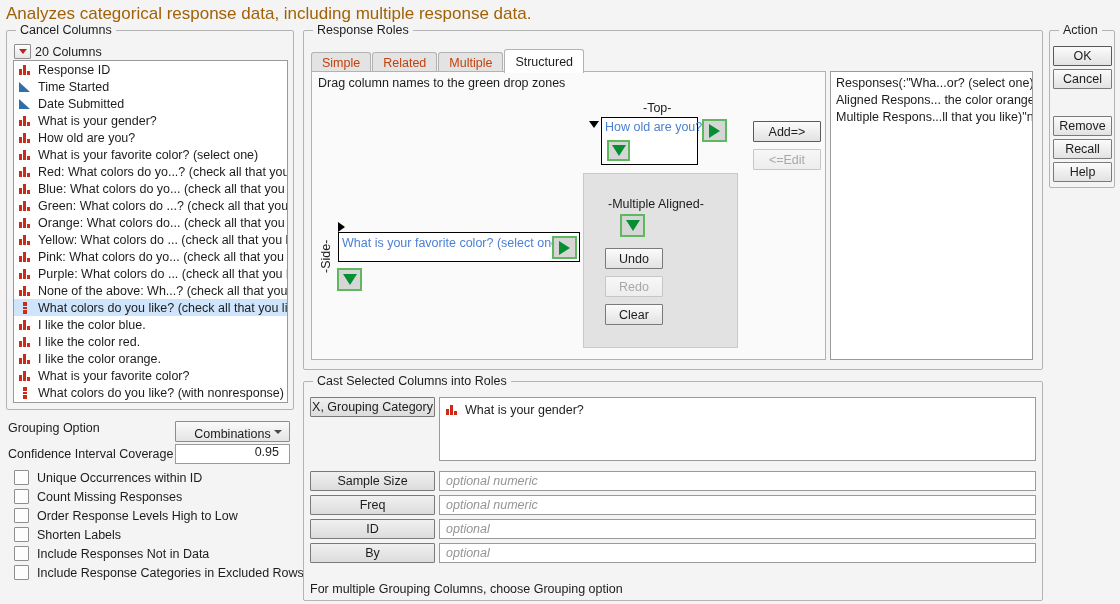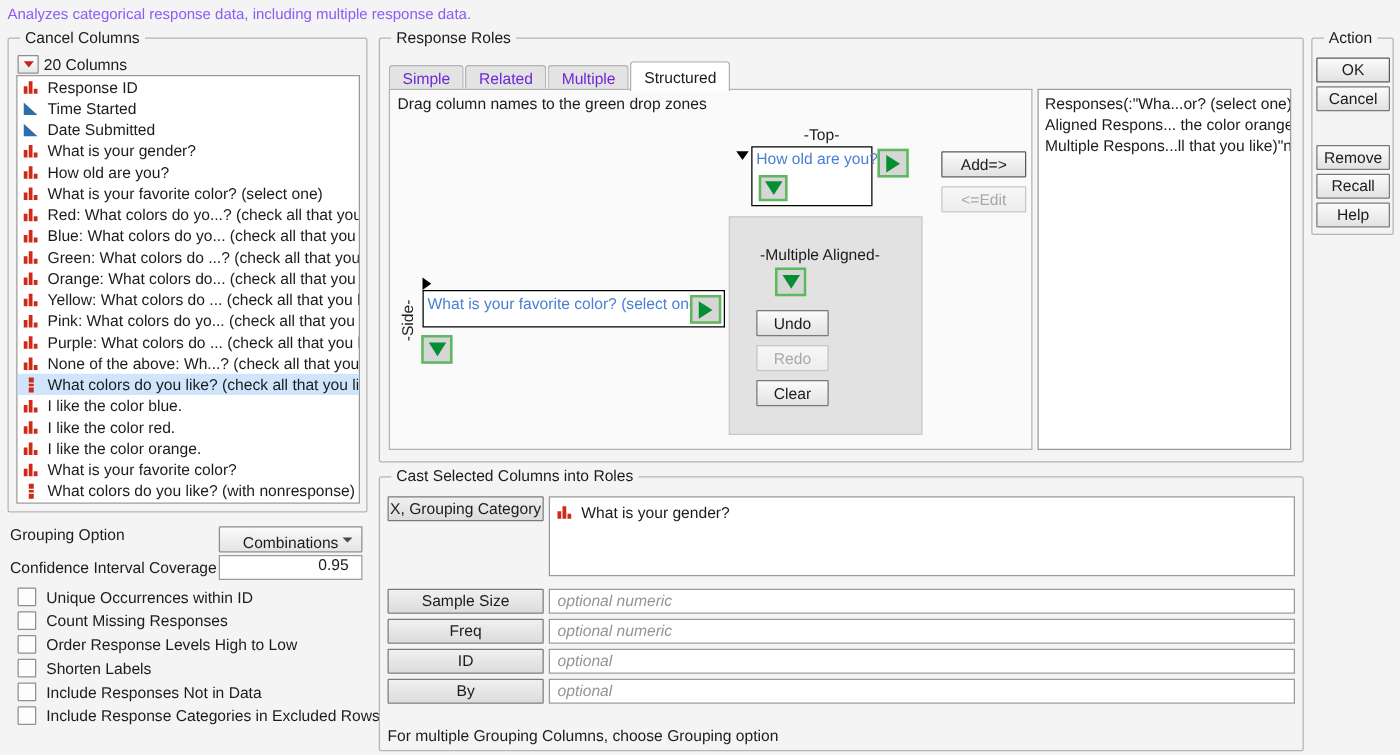--- a/index.html
+++ b/index.html
@@ -25,21 +25,21 @@
     position: absolute;
     top: -8px; left: 9px;
     background: #f4f4f4;
     padding: 0 4px;
     font-size: 12.5px;
     color: #1c1c1c;
     white-space: nowrap;
   }
 
   
-  .desc { font-size: 12px; color: #8b5cf6; white-space: nowrap; }
+  .desc { font-size: 17px; color: #a16207; white-space: nowrap; }
 
   
   .cols-header { display: flex; align-items: center; gap: 4px; white-space: nowrap; }
   .red-tri-btn {
     width: 15px; height: 13px;
     border: 1px solid #8d8d8d;
     background: linear-gradient(#fdfdfd,#e7e7e7);
     display: inline-flex; align-items: center; justify-content: center;
     border-radius: 1px;
   }
@@ -120,21 +120,21 @@
     border-radius: 1px;
   }
 
   
   .tabstrip { display:flex; align-items:flex-end; }
   .tab {
     height: 20px;
     padding: 0 10px;
     display:flex; align-items:center;
     font-size: 12.5px;
-    color: #6d28d9;
+    color: #c2410c;
     background: #e3e3e3;
     border: 1px solid #b2b2b2;
     border-bottom: none;
     border-top-left-radius: 3px;
     border-top-right-radius: 3px;
     margin-right: 1px;
   }
   .tab.active {
     background: #ffffff;
     color: #1c1c1c;

